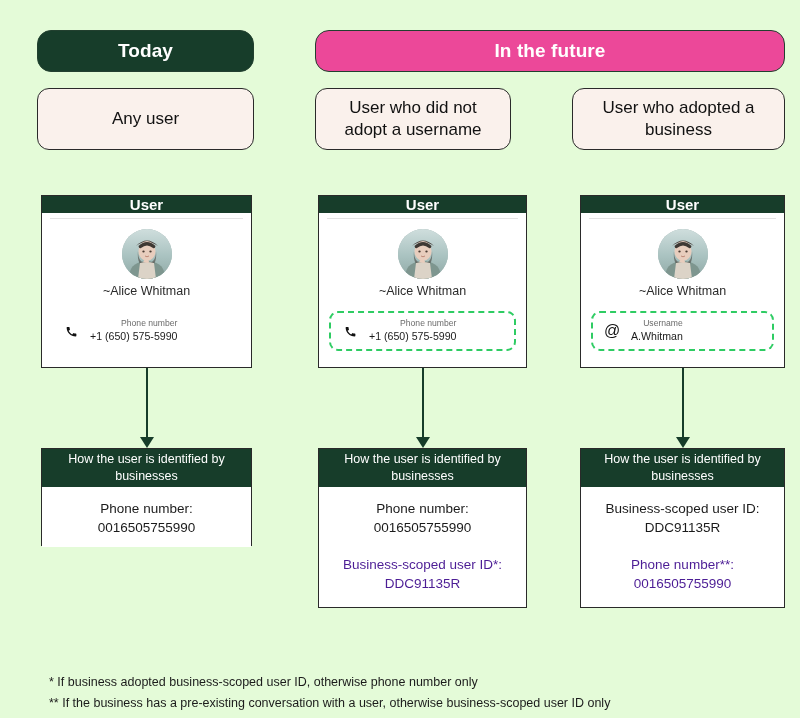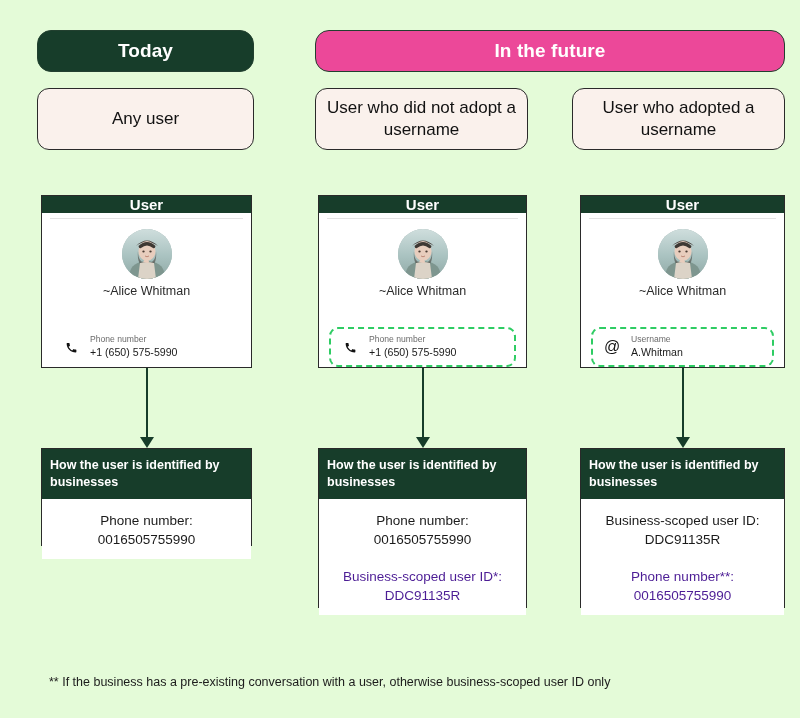--- a/index.html
+++ b/index.html
@@ -55,21 +55,21 @@
     display: flex;
     align-items: center;
     justify-content: center;
     text-align: center;
     font-size: 17px;
     line-height: 1.32;
     color: #111;
     padding: 0 10px;
   }
   .cream-1 { left: 37px;  top: 88px; width: 217px; height: 62px; }
-  .cream-2 { left: 315px; top: 88px; width: 213px; height: 62px; }
+  .cream-2 { left: 315px; top: 88px; width: 196px; height: 62px; }
   .cream-3 { left: 572px; top: 88px; width: 213px; height: 62px; }
 
   
   .ucard {
     position: absolute;
     box-sizing: border-box;
     border: 1px solid #2a2a2a;
     background: #ffffff;
   }
   .ucard-1 { left: 41px;  top: 195px; width: 211px; height: 173px; }
@@ -116,27 +116,28 @@
     left: 0; right: 0;
     text-align: center;
     font-size: 12.5px;
     color: #2b2b2b;
   }
 
   
   .field-row {
     position: absolute;
     left: 10px;
-    top: 114px;
+    top: 98px;
     right: 10px;
     height: 40px;
     display: flex;
     align-items: center;
     box-sizing: border-box;
     padding: 4px 8px;
+    text-align: right;
   }
   .field-row.dashed {
     border: 2.5px dashed #2ecc63;
     border-radius: 9px;
   }
   .field-icon {
     width: 22px;
     min-width: 22px;
     display: flex;
     align-items: center;
@@ -194,25 +195,25 @@
     border: 1px solid #2a2a2a;
     background: #ffffff;
   }
   .idbox-1 { left: 41px;  top: 448px; width: 211px; height: 98px; }
   .idbox-2 { left: 318px; top: 448px; width: 209px; height: 160px; }
   .idbox-3 { left: 580px; top: 448px; width: 205px; height: 160px; }
 
   .idbox-head {
     background: #173d2a;
     color: #fff;
-    font-weight: bold;
+    font-weight: normal;
     font-size: 12.5px;
     line-height: 1.35;
-    text-align: left;
-    padding: 8px 8px;
+    text-align: center;
+    padding: 2px 8px;
     box-sizing: border-box;
   }
   .idbox-body {
     background: #fff;
     text-align: center;
     padding: 12px 8px 10px;
     box-sizing: border-box;
   }
   .id-primary {
     font-size: 13.5px;
@@ -248,21 +249,21 @@
     <span>In the future</span>
   </div>
 
   <div class="cream cream-1">
     <span>Any user</span>
   </div>
   <div class="cream cream-2">
     <span>User who did not adopt a username</span>
   </div>
   <div class="cream cream-3">
-    <span>User who adopted a username</span>
+    <span>User who adopted a business</span>
   </div>
 
   <div class="ucard ucard-1">
     <div class="ucard-head">
       <span>User</span>
     </div>
     <div class="ucard-body">
       <div class="card-divider"></div>
       <div class="avatar">
         <svg width="50" height="50" viewBox="0 0 50 50" aria-hidden="true">
@@ -430,16 +431,17 @@
         <div>DDC91135R</div>
       </div>
       <div class="id-secondary">
         <div>Phone number**:</div>
         <div>0016505755990</div>
       </div>
     </div>
   </div>
 
   <div class="footnotes">
+    <div>* If business adopted business-scoped user ID, otherwise phone number only</div>
     <div>** If the business has a pre-existing conversation with a user, otherwise business-scoped user ID only</div>
   </div>
 
 </div>
 
 </body></html>

